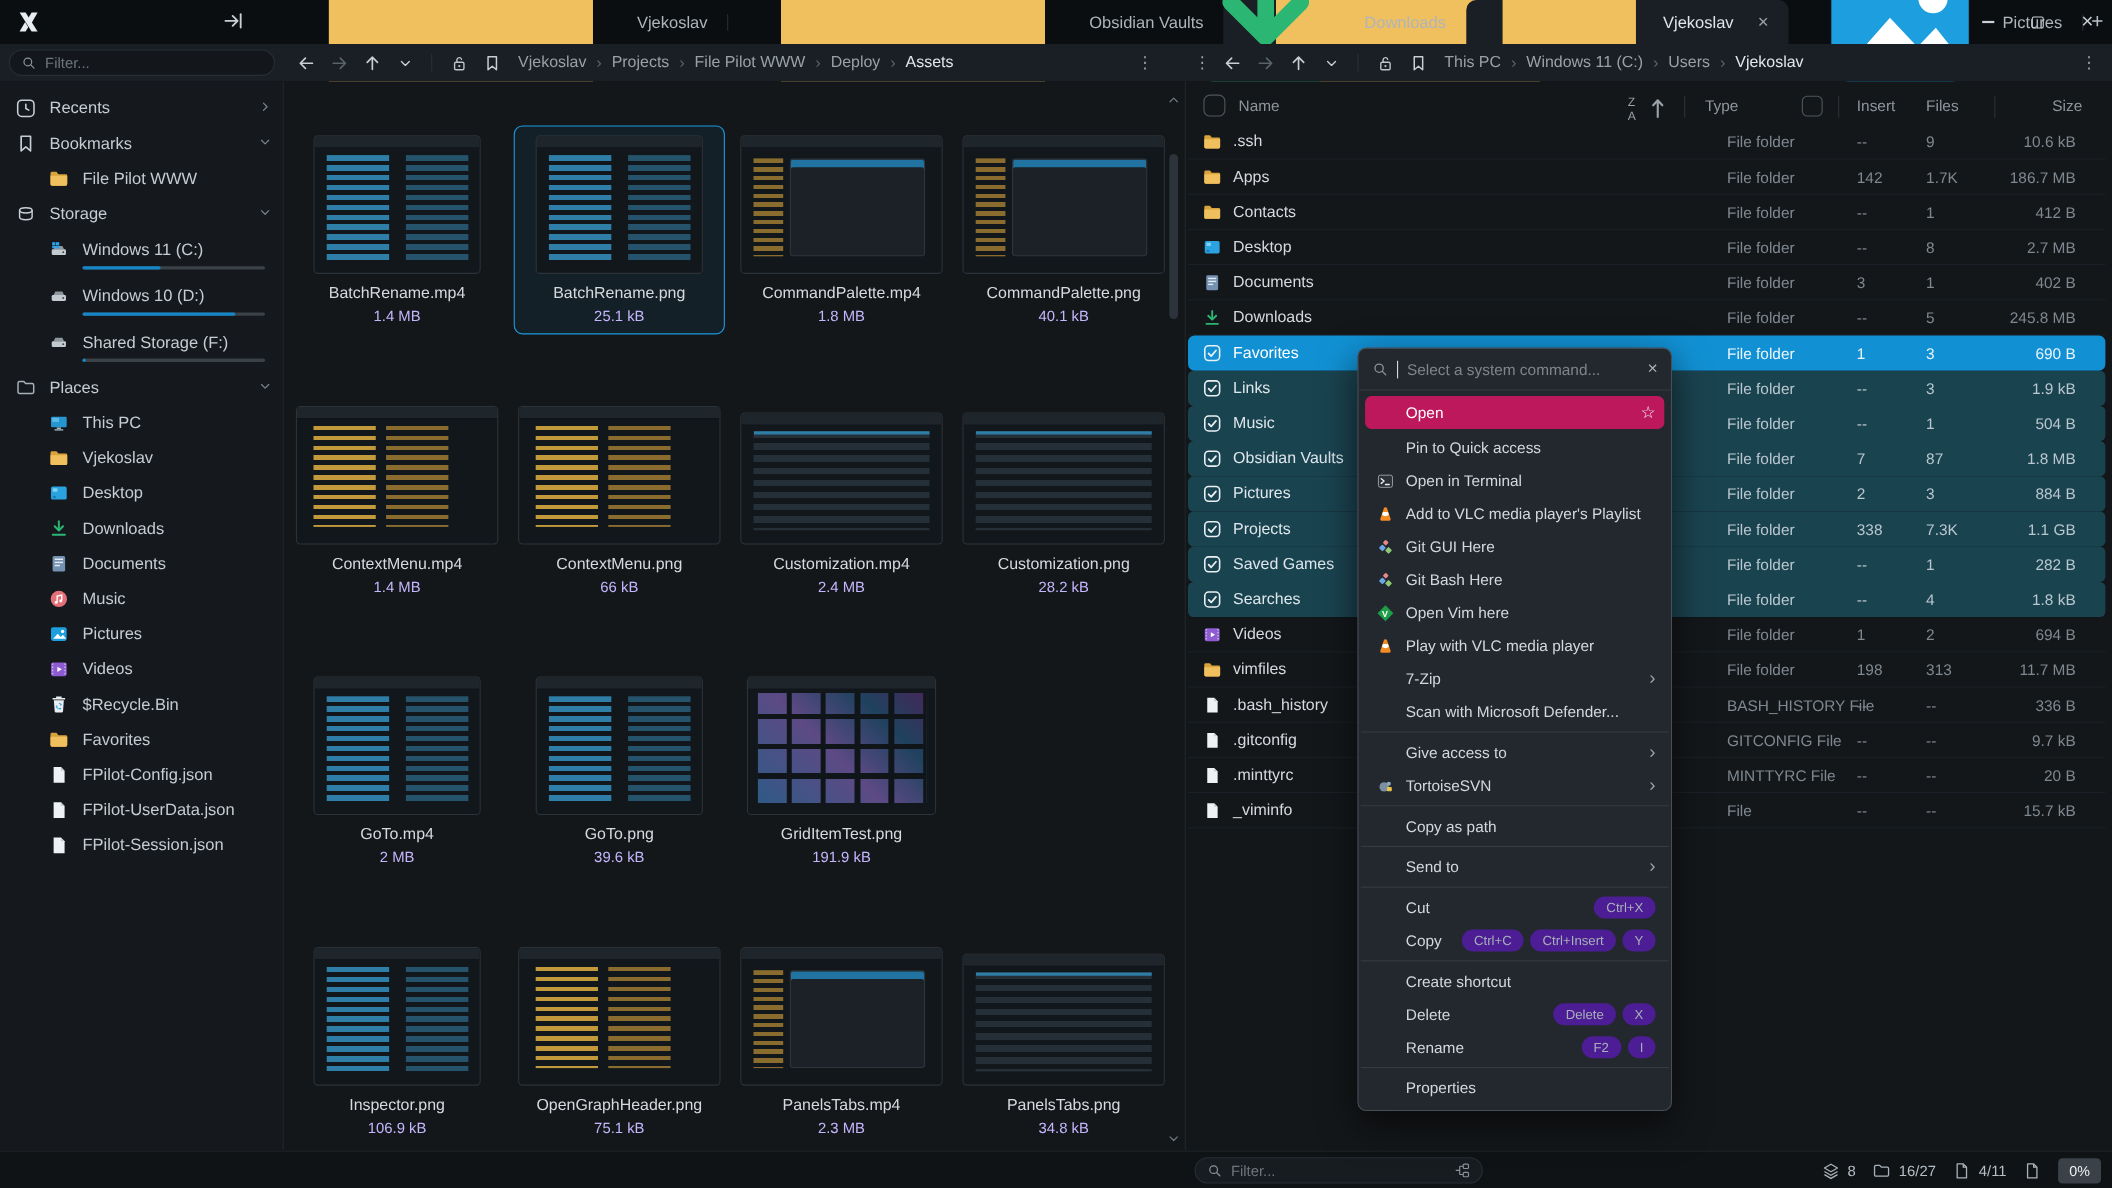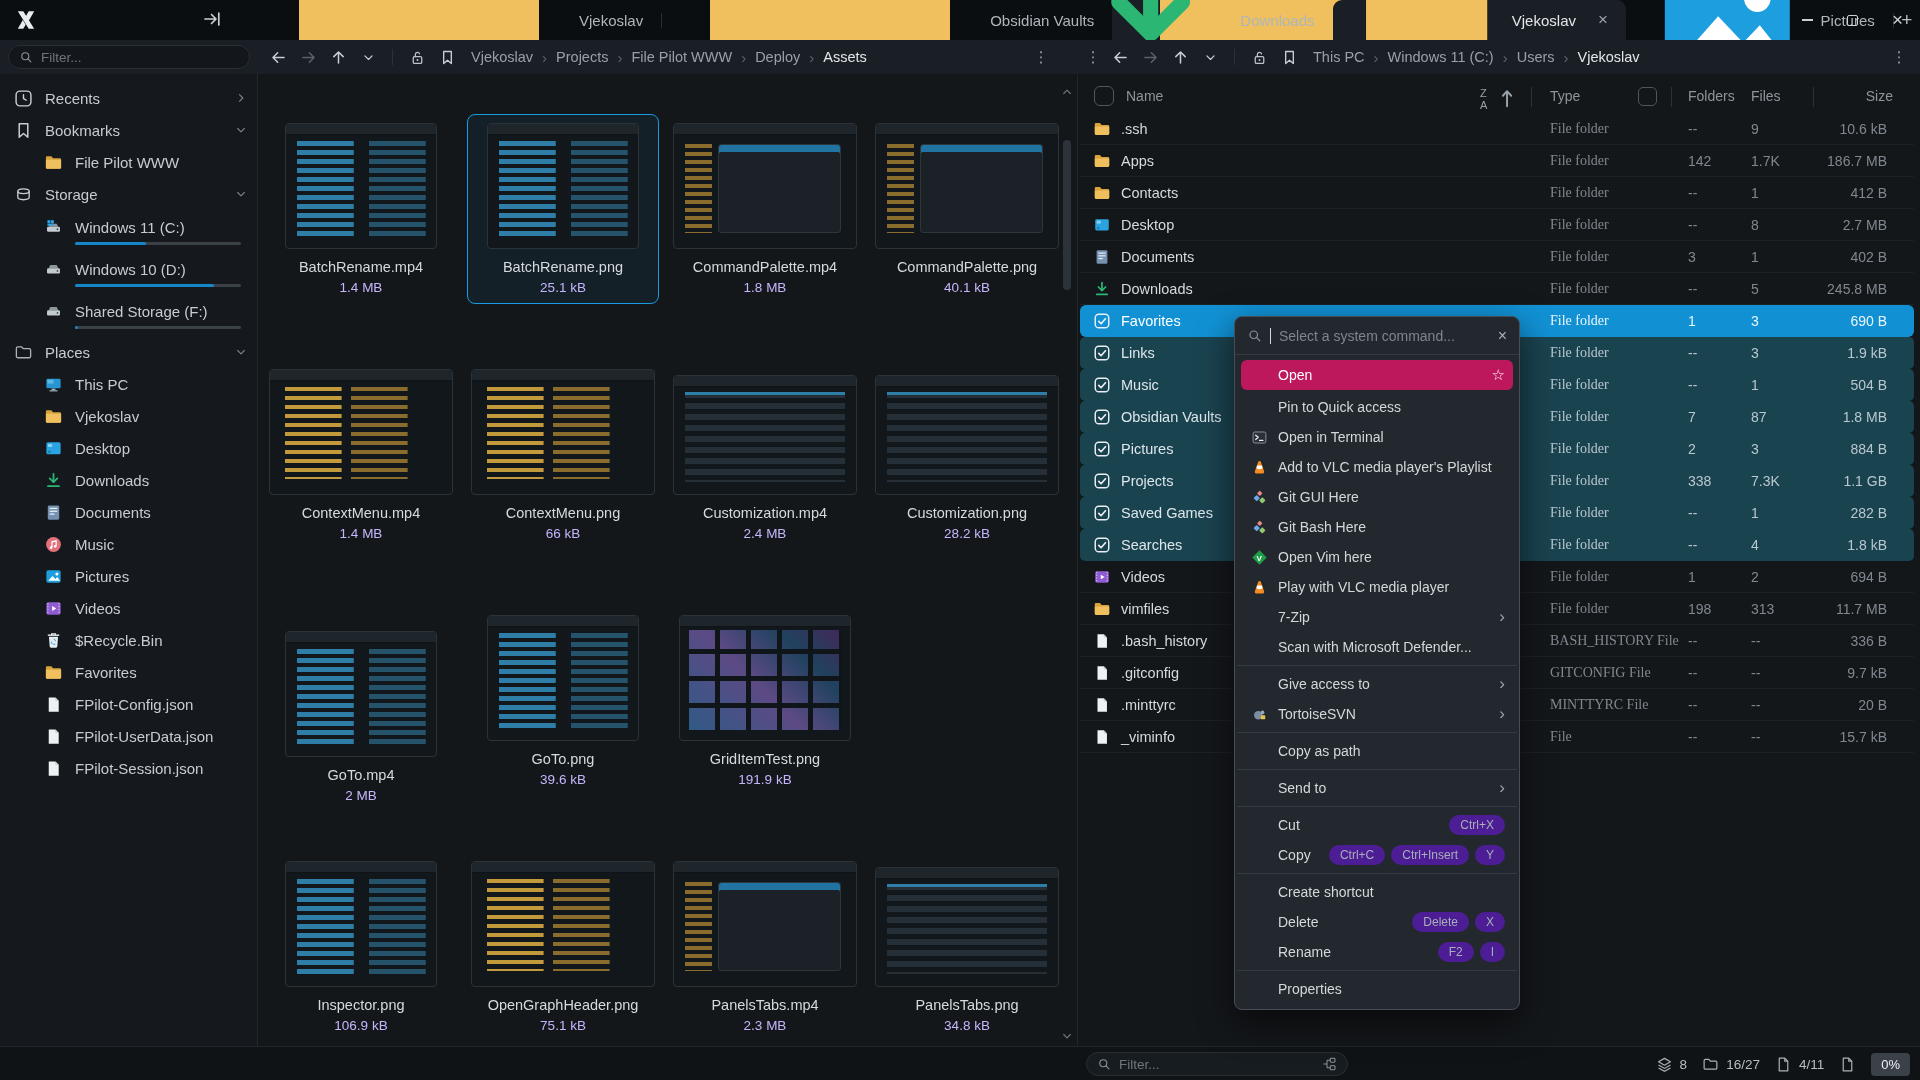--- a/index.html
+++ b/index.html
@@ -129,21 +129,21 @@
   .lh .hfolders { position:absolute; left:608px; top:6px; }
   .lh .hfiles { position:absolute; left:671px; top:6px; }
   .lh .hsize { position:absolute; right:27px; top:6px; }
   .rows { position:absolute; top:39px; left:0; right:6px; }
   .row { height:32px; position:relative; font-size:14.5px; }
   .row:not(.sel-strong):not(.sel-multi)::after { content:''; position:absolute; left:0; right:0;
       bottom:0; height:1px; background:#1b2126; }
   .row .r-icon { position:absolute; left:13px; top:7px; width:18px; height:18px; }
   .row .r-name { position:absolute; left:41px; top:0; line-height:32px; color:#d6dade; white-space:nowrap; }
   .row .r-type, .row .r-folders, .row .r-files { position:absolute; top:0; line-height:32px; color:#7f8890; font-size:14px; }
-  .row .r-type { left:470px;font-family:Liberation Serif, serif; } .row .r-folders { left:608px; } .row .r-files { left:671px; }
+  .row .r-type { left:490px; } .row .r-folders { left:608px; } .row .r-files { left:671px; }
   .row .r-size { position:absolute; right:27px; top:0; line-height:32px; color:#7f8890; font-size:14px; }
   .row.sel-strong { background:#1191d4; border-radius:6px; }
   .row.sel-strong .r-name { color:#fff; }
   .row.sel-strong .r-type, .row.sel-strong .r-folders, .row.sel-strong .r-files, .row.sel-strong .r-size { color:#eaf5fb; }
   .row.sel-multi { background:#1a4350; border-radius:5px; box-shadow:0 1px 0 #10161a; }
   .row.sel-multi .r-name { color:#dde6ea; }
   .row.sel-multi .r-type, .row.sel-multi .r-folders, .row.sel-multi .r-files, .row.sel-multi .r-size { color:#b9c7cf; }
 
   
   .ctxmenu { position:absolute; left:1234px; top:316px; width:286px; background:#23282e;
@@ -669,21 +669,21 @@
           <div class="gname">Customization.mp4</div>
           <div class="gsize">2.4 MB</div>
         </div>
         <div class="cell" style="left: 612px; top: 286px;">
           <div class="thwrap">
             <div class="th window"></div>
           </div>
           <div class="gname">Customization.png</div>
           <div class="gsize">28.2 kB</div>
         </div>
-        <div class="cell" style="left: 6px; top: 548px;">
+        <div class="cell" style="left: 6px; top: 532px;">
           <div class="thwrap">
             <div class="th filelist"></div>
           </div>
           <div class="gname">GoTo.mp4</div>
           <div class="gsize">2 MB</div>
         </div>
         <div class="cell" style="left: 208px; top: 532px;">
           <div class="thwrap">
             <div class="th filelist"></div>
           </div>
@@ -744,21 +744,21 @@
         <span class="hname">Name</span>
         <span class="hsort"><svg viewBox="0 0 34 20">
               <text x="3" y="9" font-size="8.5" fill="#9aa2a9" font-family="sans-serif">Z</text>
               <text x="3" y="18.5" font-size="8.5" fill="#9aa2a9" font-family="sans-serif">A</text>
               <path d="M24 16.5v-11M20.8 8.3 24 4.8l3.2 3.5" fill="none" stroke="#9aa2a9" stroke-width="1.5" stroke-linecap="round" stroke-linejoin="round"></path>
             </svg></span>
         <span class="hdiv" style="left:451px"></span>
         <span class="htype">Type</span>
         <span class="hcb"></span>
         <span class="hdiv" style="left:591px"></span>
-        <span class="hfolders">Folders</span>
+        <span class="hfolders">Insert</span>
         <span class="hfiles">Files</span>
         <span class="hdiv" style="left:733px"></span>
         <span class="hsize">Size</span>
       </div>
       <div class="rows" id="rows">
           <div class="row">
             <span class="r-icon"><svg viewBox="0 0 20 20">
                 <path fill="#d9a33c" d="M2 4.8C2 4 2.6 3.4 3.4 3.4h4.3l1.9 2.2h7A1.4 1.4 0 0 1 18 7V15a1.6 1.6 0 0 1-1.6 1.6H3.6A1.6 1.6 0 0 1 2 15z"></path>
                 <path fill="#f0c05e" d="M2 7.2h16V15a1.6 1.6 0 0 1-1.6 1.6H3.6A1.6 1.6 0 0 1 2 15z"></path>
               </svg></span>

